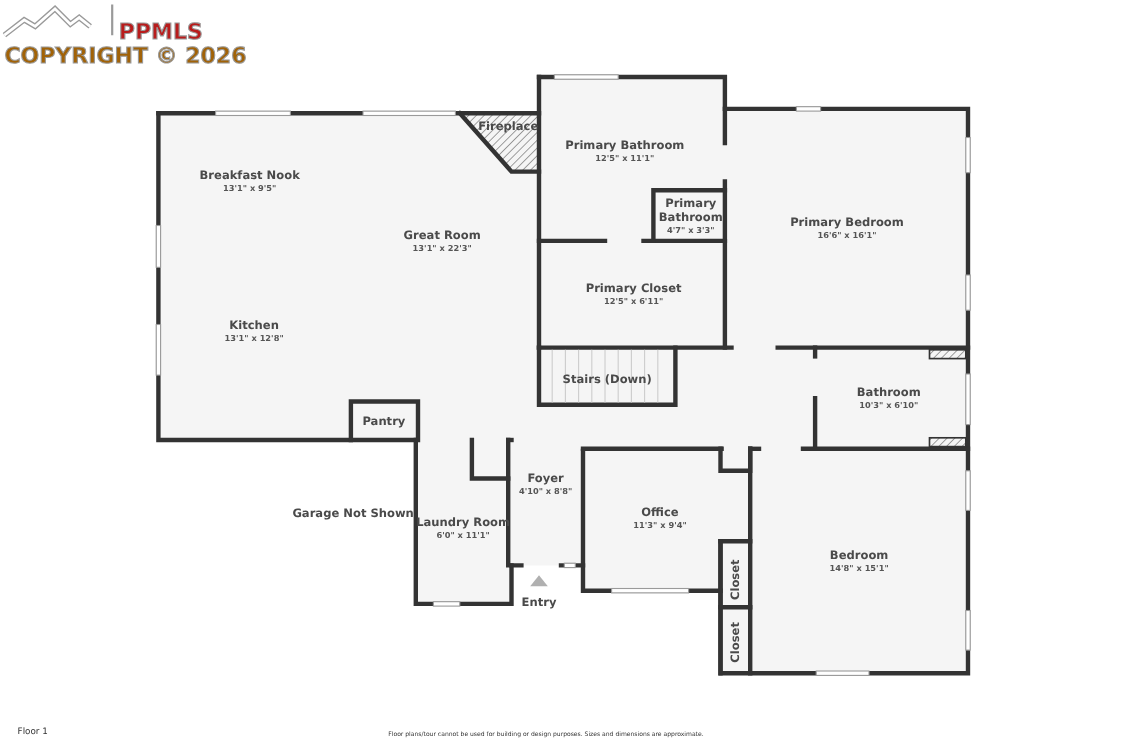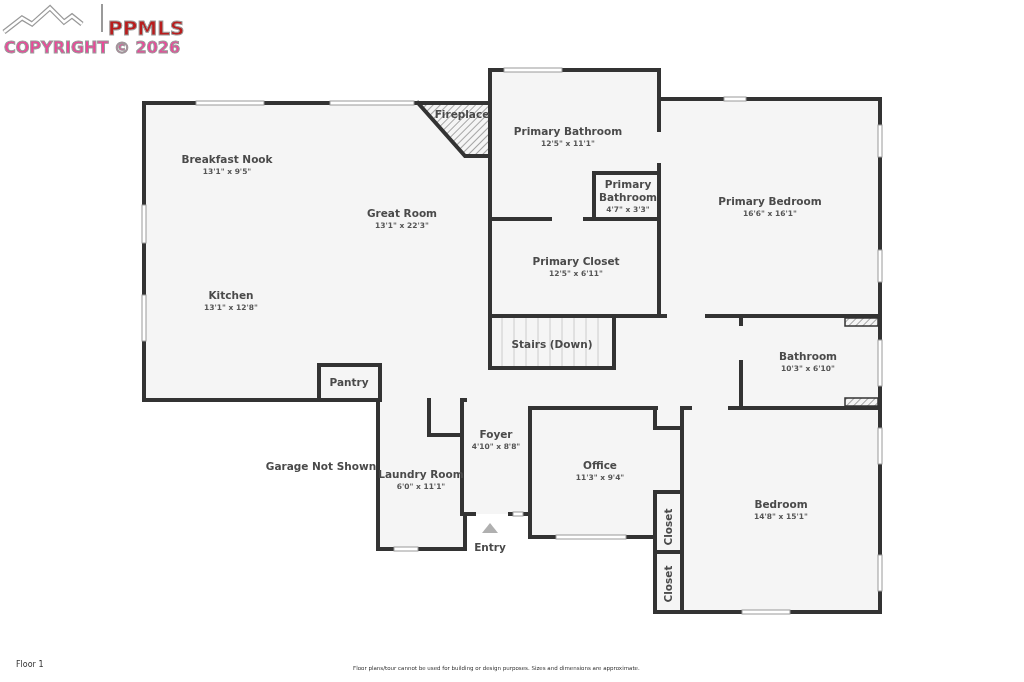--- a/index.html
+++ b/index.html
@@ -5,21 +5,21 @@
   html, body { margin:0; padding:0; background:#ffffff; }
   body { width:1024px; height:682px; position:relative; overflow:hidden; font-family:"DejaVu Sans", sans-serif; }
   svg { position:absolute; left:0; top:0; }
   .wall { stroke:#333333; stroke-width:4; fill:none; stroke-linecap:square; }
   .floor { fill:#f5f5f5; }
   .win { stroke:#9a9a9a; stroke-width:1; fill:#ffffff; }
   .room-name { font-family:"DejaVu Sans", sans-serif; font-size:10.5px; font-weight:bold; fill:#4a4a4a; text-anchor:middle; }
   .room-dim { font-family:"DejaVu Sans", sans-serif; font-size:7.5px; font-weight:bold; fill:#555555; text-anchor:middle; }
   .logo { position:absolute; left:2px; top:2px; width:205px; height:56px; }
   .logo-text1 { position:absolute; left:106px; top:14px; font-family:"DejaVu Sans", sans-serif; font-weight:bold; font-size:20px; color:#b91c1c; -webkit-text-stroke:1px #9a9a9a; letter-spacing:0px; }
-  .logo-text2 { position:absolute; left:2px; top:36px; font-family:"DejaVu Sans", sans-serif; font-weight:bold; font-size:16px; color:#ec4899; -webkit-text-stroke:1px #9a9a9a; white-space:nowrap; }
+  .logo-text2 { position:absolute; left:2px; top:36px; font-family:"DejaVu Sans", sans-serif; font-weight:bold; font-size:20px; color:#a16207; -webkit-text-stroke:1px #9a9a9a; white-space:nowrap; }
   .floor-label { position:absolute; left:16px; top:660px; font-family:"DejaVu Sans", sans-serif; font-size:8px; color:#333; }
   .disclaimer { position:absolute; left:353px; top:665px; font-family:"DejaVu Sans", sans-serif; font-size:5.5px; color:#333; white-space:nowrap; }
 </style>
 </head>
 <body>
 
 <div class="logo">
   <svg width="110" height="36" viewBox="0 0 110 36" style="position:absolute;left:0;top:0;">
     <polyline points="2,30 20,16 30,22 48,6 62,20 70,14 80,22" fill="none" stroke="#9a9a9a" stroke-width="5" stroke-linejoin="miter"></polyline>
     <polyline points="2,30 20,16 30,22 48,6 62,20 70,14 80,22" fill="none" stroke="#ffffff" stroke-width="2.5" stroke-linejoin="miter"></polyline>

